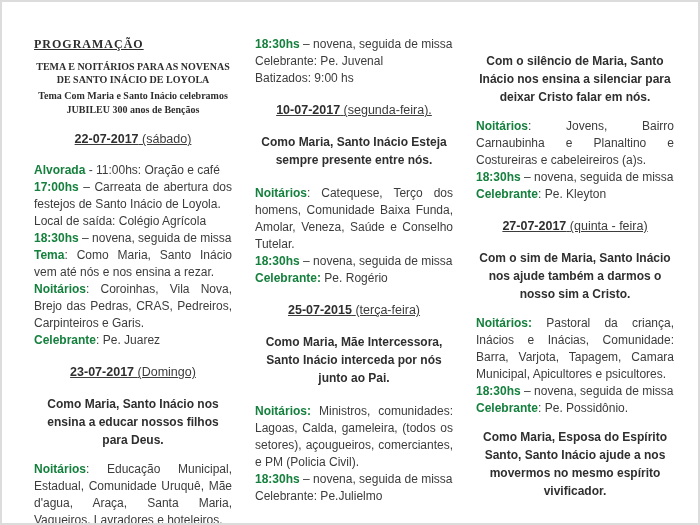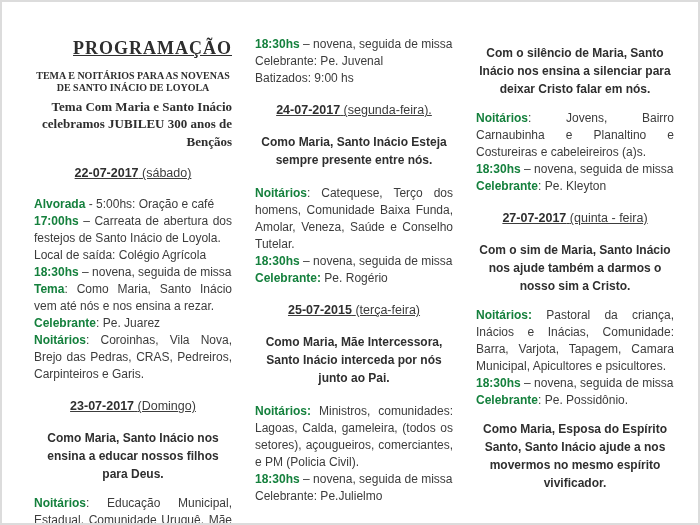--- a/index.html
+++ b/index.html
@@ -17,41 +17,41 @@
   }
   .col {
     flex: 0 0 198px;
     width: 198px;
     font-size: 12px;
     line-height: 1.42;
   }
   .doc-title {
     font-family: "Liberation Serif", serif;
     font-weight: bold;
-    font-size: 18px;
+    font-size: 12px;
     letter-spacing: 1px;
-    text-align: right;
+    text-align: left;
     text-decoration: underline;
     color: #2e2e2e;
   }
   .doc-subtitle {
     font-family: "Liberation Serif", serif;
     font-weight: bold;
     font-size: 10px;
     line-height: 1.25;
     text-align: center;
     margin-top: 8px;
     color: #2e2e2e;
   }
   .doc-theme {
     font-family: "Liberation Serif", serif;
     font-weight: bold;
-    font-size: 13px;
+    font-size: 10px;
     line-height: 1.35;
-    text-align: right;
+    text-align: center;
     margin-top: 3px;
     color: #2e2e2e;
   }
   .date-line {
     text-align: center;
     font-size: 12.5px;
     margin: 15px 0 13px;
   }
   .date-line .dw { text-decoration: underline; }
   .date-line b { font-weight: bold; color: #2f2f2f; }
@@ -61,59 +61,59 @@
     margin: 2px 0 3px;
     color: #2f2f2f;
   }
   .theme-stmt {
     font-weight: bold;
     text-align: center;
     line-height: 1.5;
     margin: 11px 0 12px;
     color: #2f2f2f;
   }
-  .theme-stmt.first { margin-top: 8px; }
+  .theme-stmt.first { margin-top: 16px; }
   .para { margin: 0; text-align: justify; }
   .para b { font-weight: bold; color: #15803d; }
   .gap-sm { height: 4px; }
 </style>
 </head>
 <body>
 
 <div class="page">
 
   <div class="col">
     <div class="doc-title">PROGRAMAÇÃO</div>
     <div class="doc-subtitle">TEMA E NOITÁRIOS PARA AS NOVENAS DE SANTO INÁCIO DE LOYOLA</div>
     <div class="doc-theme">Tema Com Maria e Santo Inácio celebramos JUBILEU 300 anos de Bençãos</div>
 
     <div class="date-line"><span class="dw"><b>22-07-2017</b> <span>(sábado)</span></span></div>
 
 
-    <p class="para"><b>Alvorada</b><span> - 5:00hs: Oração e café</span></p>
+    <p class="para"><b>Alvorada</b><span> - 11:00hs: Oração e café</span></p>
     <p class="para"><b>17:00hs</b><span> – Carreata de abertura dos festejos de Santo Inácio de Loyola.</span></p>
     <p class="para"><b></b><span>Local de saída: Colégio Agrícola</span></p>
     <p class="para"><b>18:30hs</b><span> – novena, seguida de missa</span></p>
     <p class="para"><b>Tema</b><span>: Como Maria, Santo Inácio vem até nós e nos ensina a rezar.</span></p>
+    <p class="para"><b>Noitários</b><span>: Coroinhas, Vila Nova, Brejo das Pedras, CRAS, Pedreiros, Carpinteiros e Garis.</span></p>
     <p class="para"><b>Celebrante</b><span>: Pe.  Juarez</span></p>
-    <p class="para"><b>Noitários</b><span>: Coroinhas, Vila Nova, Brejo das Pedras, CRAS, Pedreiros, Carpinteiros e Garis.</span></p>
 
     <div class="date-line"><span class="dw"><b>23-07-2017</b> <span>(Domingo)</span></span></div>
 
     <div class="theme-stmt">Como Maria, Santo Inácio nos ensina a educar nossos filhos para Deus.</div>
 
     <p class="para"><b>Noitários</b><span>: Educação Municipal, Estadual, Comunidade Uruquê, Mãe d'agua, Araça, Santa Maria, Vaqueiros, Lavradores e hoteleiros.</span></p>
   </div>
 
   <div class="col">
     <p class="para"><b>18:30hs</b><span> – novena, seguida de missa</span></p>
     <p class="para"><b></b><span>Celebrante: Pe. Juvenal</span></p>
     <p class="para"><b></b><span>Batizados: 9:00 hs</span></p>
 
-    <div class="date-line"><span class="dw"><b>24-07-2017</b> <span>(segunda-feira).</span></span></div>
+    <div class="date-line"><span class="dw"><b>10-07-2017</b> <span>(segunda-feira).</span></span></div>
 
     <div class="theme-stmt">Como  Maria, Santo Inácio Esteja sempre presente entre nós.</div>
     <div class="gap-sm"></div>
 
     <p class="para"><b>Noitários</b><span>: Catequese, Terço dos homens, Comunidade Baixa Funda, Amolar, Veneza, Saúde e Conselho Tutelar.</span></p>
     <p class="para"><b>18:30hs</b><span> – novena, seguida de missa</span></p>
     <p class="para"><b>Celebrante:</b><span> Pe. Rogério</span></p>
 
     <div class="date-line"><span class="dw"><b>25-07-2015</b> <span>(terça-feira)</span></span></div>
 

